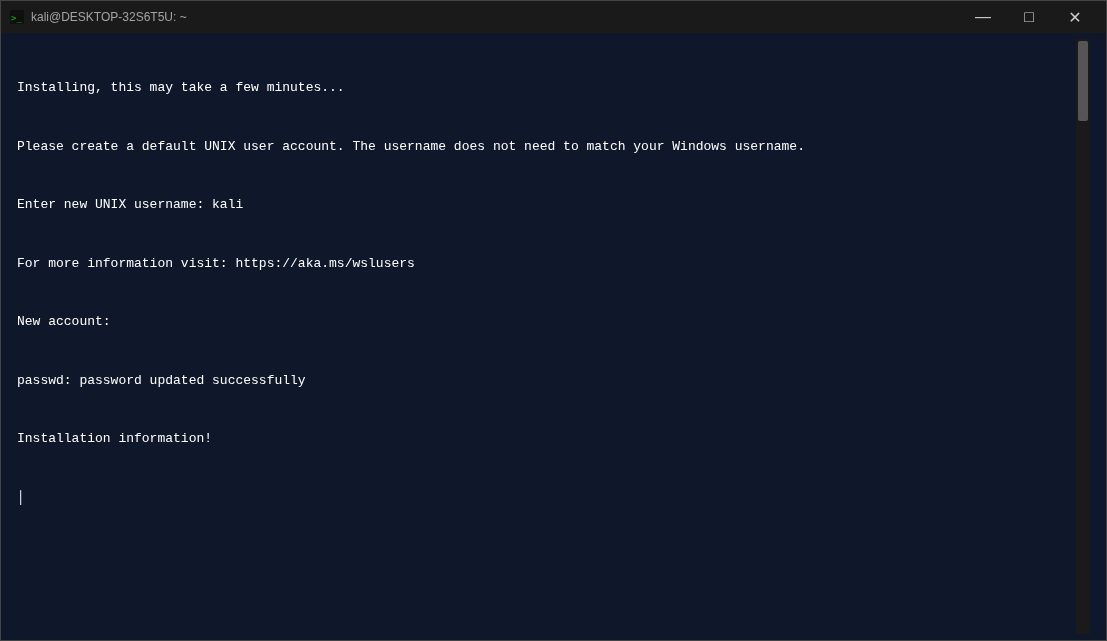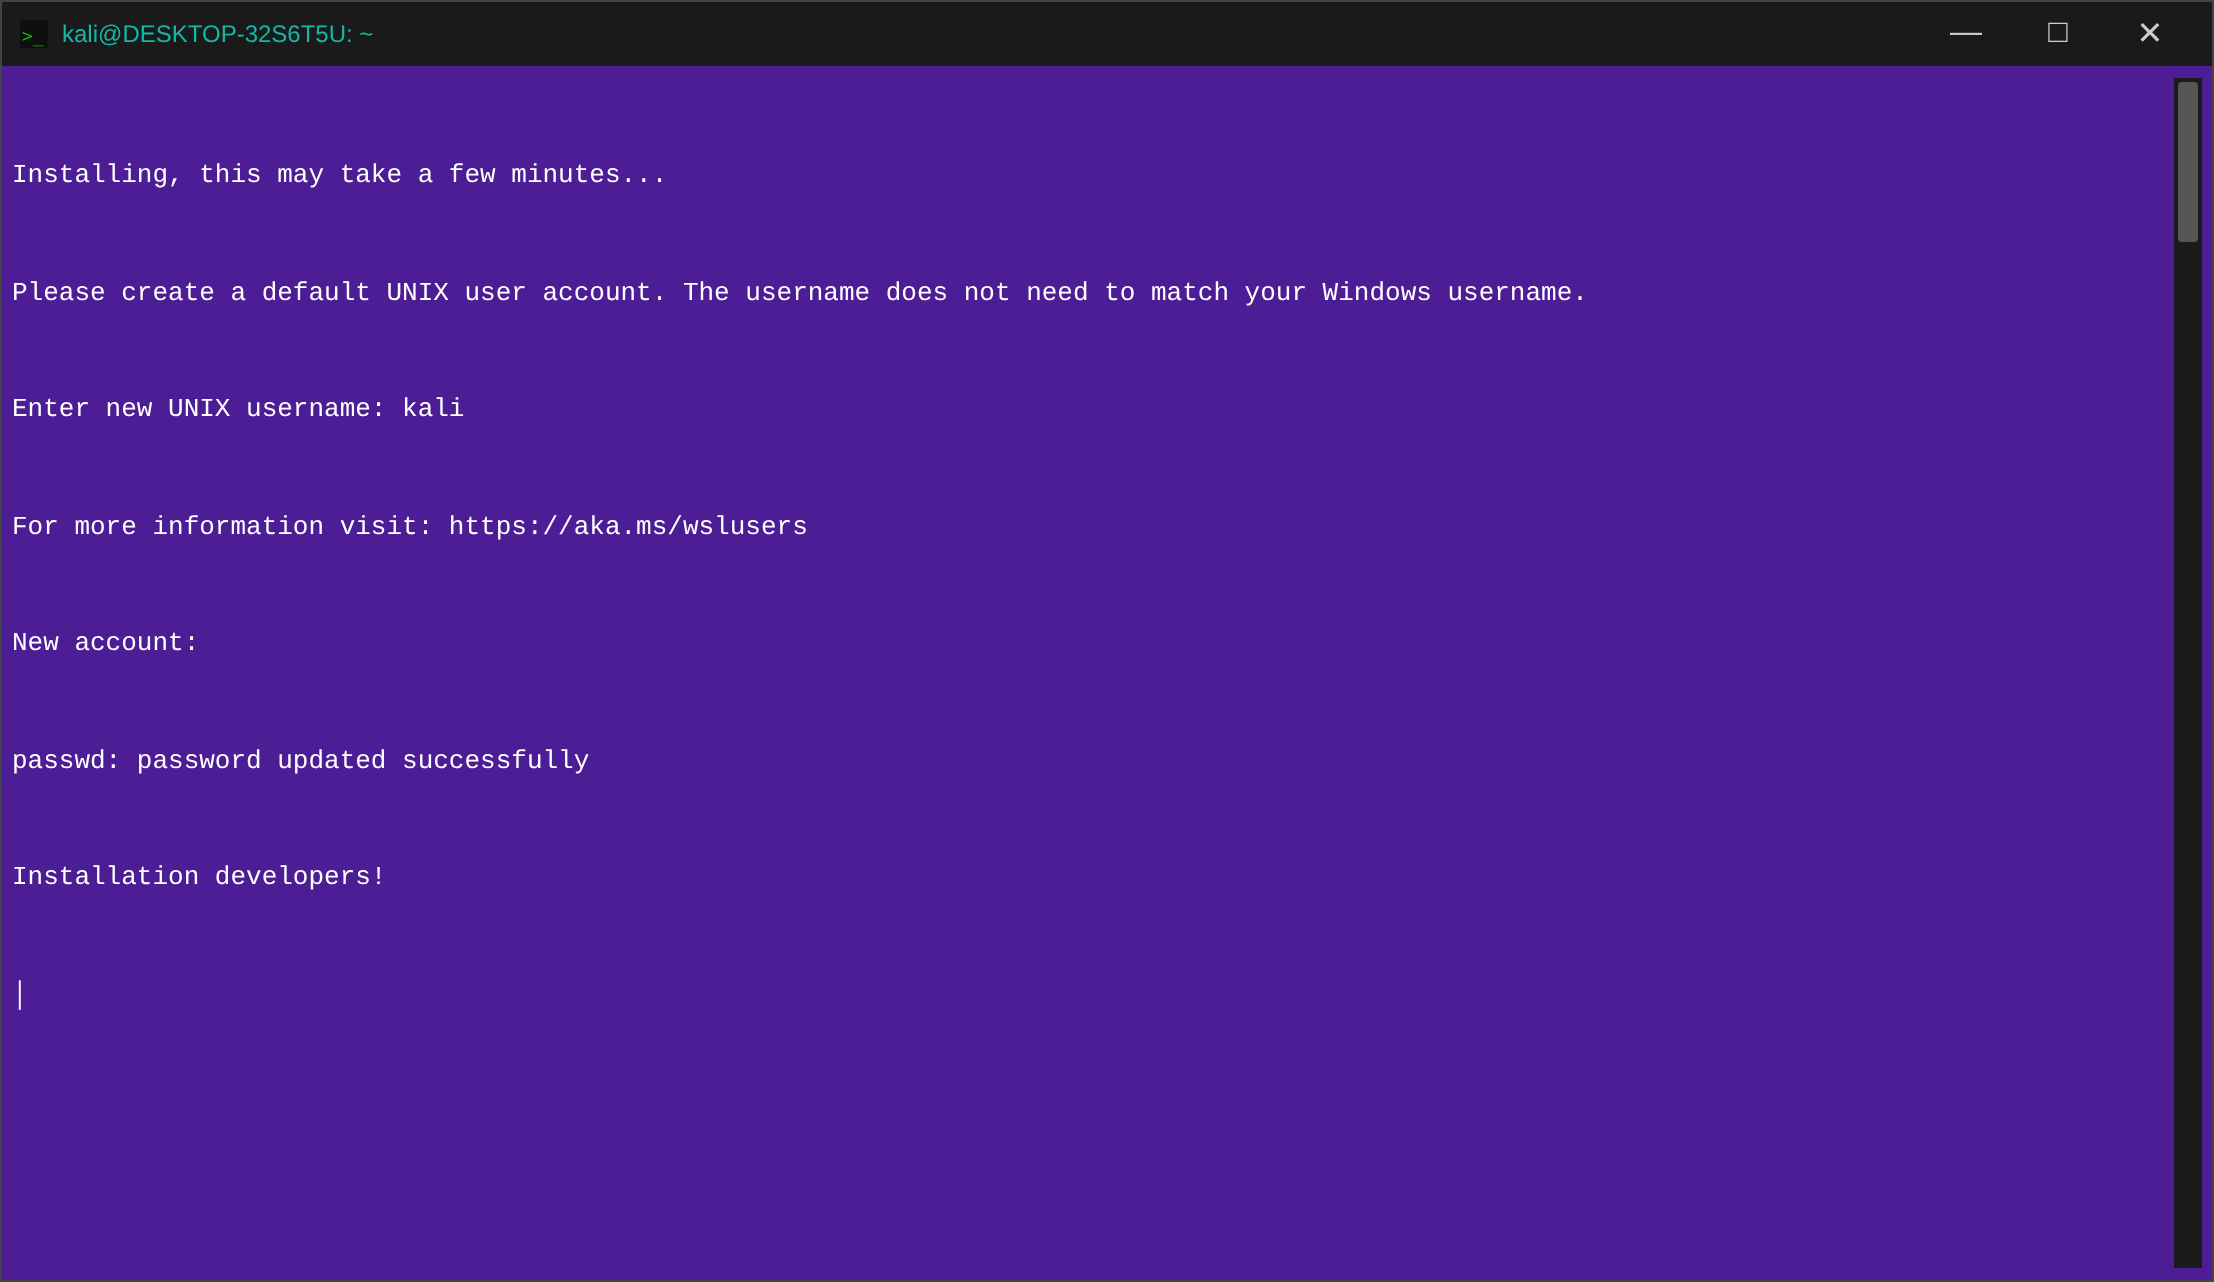--- a/index.html
+++ b/index.html
@@ -48,21 +48,21 @@
       align-items: center;
       justify-content: center;
     }
 
     .title-bar-icon svg {
       width: 14px;
       height: 14px;
     }
 
     .title-bar-title {
-      color: #14b8a6;
+      color: #a3a3a3;
       font-size: 12px;
       font-family: 'Segoe UI', sans-serif;
     }
 
     .title-bar-controls {
       display: flex;
       align-items: center;
       gap: 0;
     }
 
@@ -74,22 +74,22 @@
       justify-content: center;
       background: transparent;
       border: none;
       cursor: pointer;
       color: #cccccc;
       font-size: 16px;
     }
 
     .terminal-body {
       flex: 1;
-      background: #4c1d95;
-      padding: 6px 5px;
+      background: #0f172a;
+      padding: 6px 16px;
       overflow: hidden;
       position: relative;
       display: flex;
       justify-content: flex-end;
     }
 
     .terminal-content {
       flex: 1;
       overflow-y: auto;
       overflow-x: hidden;
@@ -151,21 +151,21 @@
 
   <div class="terminal-body">
     <div class="terminal-content">
       <div class="terminal-text">
         <span class="line text-white">Installing, this may take a few minutes...</span>
         <span class="line text-white">Please create a default UNIX user account. The username does not need to match your Windows username.</span>
         <span class="line text-white">Enter new UNIX username: kali</span>
         <span class="line text-white">For more information visit: https://aka.ms/wslusers</span>
         <span class="line text-white">New account:</span>
         <span class="line text-white">passwd: password updated successfully</span>
-        <span class="line text-white">Installation developers!</span>
+        <span class="line text-white">Installation information!</span>
         <span class="line text-white">│</span>
         
         
         
         
         
         
         
       </div>
     </div>

